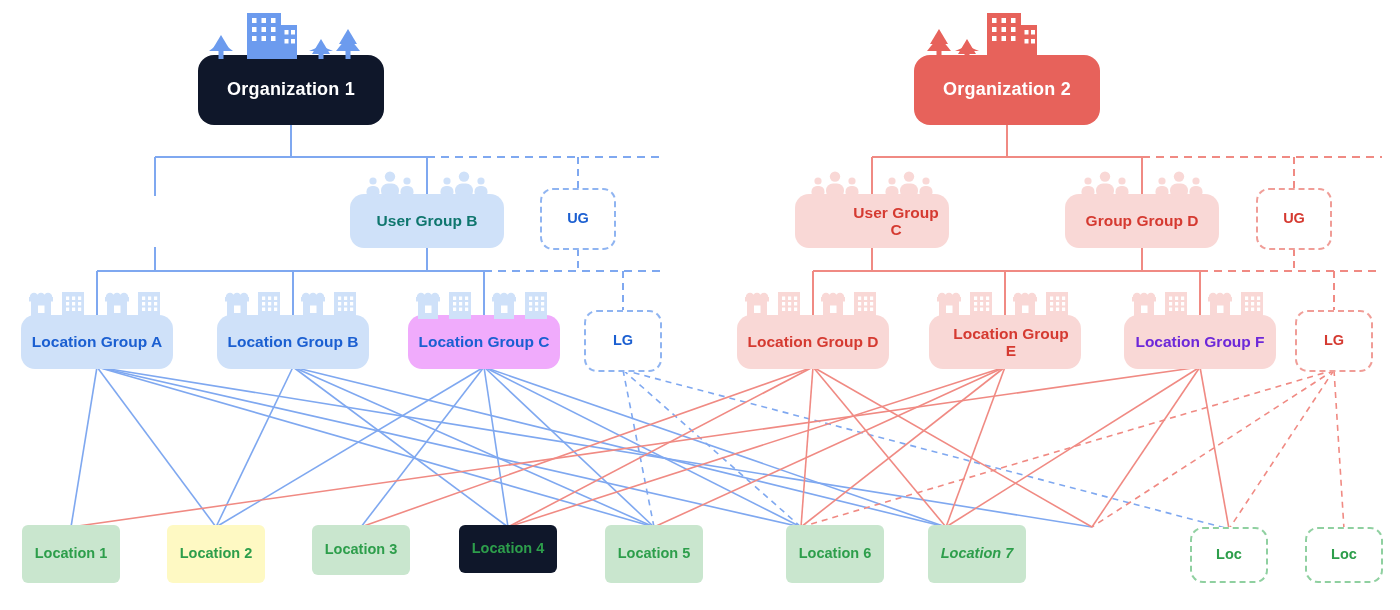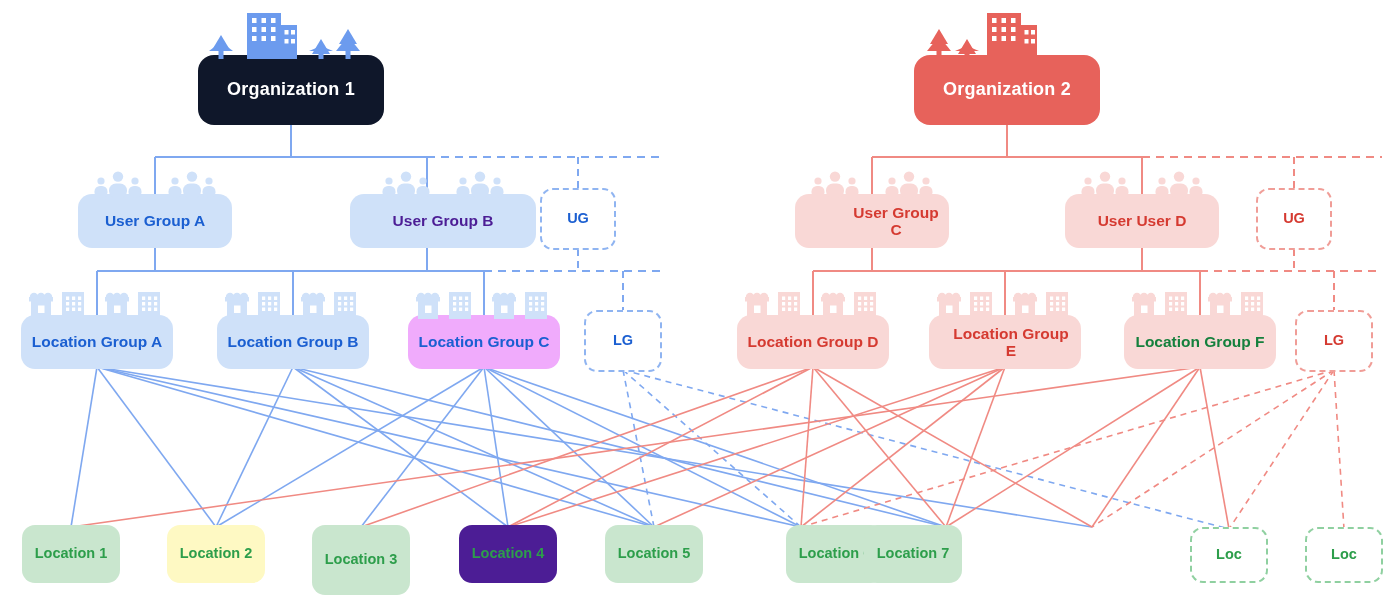--- a/index.html
+++ b/index.html
@@ -7,21 +7,21 @@
     position:relative;width:1400px;height:610px;background:#ffffff;overflow:hidden;
     font-family:"Liberation Sans", sans-serif;
   }
   #wires{position:absolute;left:0;top:0;z-index:1;}
   .node{
     position:absolute;z-index:2;display:flex;align-items:center;justify-content:center;
     font-weight:700;text-align:center;box-sizing:border-box;line-height:1.1;
   }
   .type-org{border-radius:16px;font-size:18px;letter-spacing:.2px;}
   .type-group{border-radius:14px;font-size:15.5px;}
-  .type-location{border-radius:13px;font-size:14.5px;}
+  .type-location{border-radius:6px;font-size:14.5px;}
   .type-placeholder{border-radius:13px;font-size:14.5px;background:#ffffff;border:2px dashed #999;}
   .node-icon{
     position:absolute;left:50%;transform:translateX(-50%);
     bottom:calc(100% - 4px);line-height:0;pointer-events:none;
   }
   .node-label{position:relative;padding:0 6px;}
 </style>
 </head>
 <body>
 
@@ -141,38 +141,21 @@
           <rect x="84.5" y="25" width="4.5" height="5" fill="#ffffff"></rect>
           <rect x="94" y="25" width="4.5" height="5" fill="#ffffff"></rect>
           <rect x="104" y="14" width="16" height="34" fill="#e7625b"></rect>
           <rect x="107.5" y="19" width="4" height="4.5" fill="#ffffff"></rect>
           <rect x="114" y="19" width="4" height="4.5" fill="#ffffff"></rect>
           <rect x="107.5" y="28" width="4" height="4.5" fill="#ffffff"></rect>
           <rect x="114" y="28" width="4" height="4.5" fill="#ffffff"></rect>
         </svg></span>
       <span class="node-label">Organization 2</span>
     </div>
-    <div class="node type-group" style="left: 78px; top: 194px; width: 154px; height: 54px; background: rgb(207, 225, 249); color: rgb(27, 95, 209);">
-      <span class="node-icon"><svg width="150" height="28" viewBox="0 0 150 28">
-          <circle cx="21" cy="11" r="3.6" fill="#cfe1f9"></circle>
-          <rect x="14.5" y="16" width="13" height="12" rx="5.5" fill="#cfe1f9"></rect>
-          <circle cx="38" cy="6.6" r="5.2" fill="#cfe1f9"></circle>
-          <rect x="29" y="13.5" width="18" height="14.5" rx="7" fill="#cfe1f9"></rect>
-          <circle cx="55" cy="11" r="3.6" fill="#cfe1f9"></circle>
-          <rect x="48.5" y="16" width="13" height="12" rx="5.5" fill="#cfe1f9"></rect>
-          <circle cx="95" cy="11" r="3.6" fill="#cfe1f9"></circle>
-          <rect x="88.5" y="16" width="13" height="12" rx="5.5" fill="#cfe1f9"></rect>
-          <circle cx="112" cy="6.6" r="5.2" fill="#cfe1f9"></circle>
-          <rect x="103" y="13.5" width="18" height="14.5" rx="7" fill="#cfe1f9"></rect>
-          <circle cx="129" cy="11" r="3.6" fill="#cfe1f9"></circle>
-          <rect x="122.5" y="16" width="13" height="12" rx="5.5" fill="#cfe1f9"></rect>
-        </svg></span>
-      <span class="node-label">User Group A</span>
-    </div>
-    <div class="node type-group" style="left: 350px; top: 194px; width: 186px; height: 54px; background: rgb(207, 225, 249); color: #4c1d95;">
+    <div class="node type-group" style="left: 350px; top: 194px; width: 154px; height: 54px; background: rgb(207, 225, 249); color: #0f766e;">
       <span class="node-icon"><svg width="150" height="28" viewBox="0 0 150 28">
           <circle cx="21" cy="11" r="3.6" fill="#cfe1f9"></circle>
           <rect x="14.5" y="16" width="13" height="12" rx="5.5" fill="#cfe1f9"></rect>
           <circle cx="38" cy="6.6" r="5.2" fill="#cfe1f9"></circle>
           <rect x="29" y="13.5" width="18" height="14.5" rx="7" fill="#cfe1f9"></rect>
           <circle cx="55" cy="11" r="3.6" fill="#cfe1f9"></circle>
           <rect x="48.5" y="16" width="13" height="12" rx="5.5" fill="#cfe1f9"></rect>
           <circle cx="95" cy="11" r="3.6" fill="#cfe1f9"></circle>
           <rect x="88.5" y="16" width="13" height="12" rx="5.5" fill="#cfe1f9"></rect>
           <circle cx="112" cy="6.6" r="5.2" fill="#cfe1f9"></circle>
@@ -210,21 +193,21 @@
           <rect x="29" y="13.5" width="18" height="14.5" rx="7" fill="#f9d8d6"></rect>
           <circle cx="55" cy="11" r="3.6" fill="#f9d8d6"></circle>
           <rect x="48.5" y="16" width="13" height="12" rx="5.5" fill="#f9d8d6"></rect>
           <circle cx="95" cy="11" r="3.6" fill="#f9d8d6"></circle>
           <rect x="88.5" y="16" width="13" height="12" rx="5.5" fill="#f9d8d6"></rect>
           <circle cx="112" cy="6.6" r="5.2" fill="#f9d8d6"></circle>
           <rect x="103" y="13.5" width="18" height="14.5" rx="7" fill="#f9d8d6"></rect>
           <circle cx="129" cy="11" r="3.6" fill="#f9d8d6"></circle>
           <rect x="122.5" y="16" width="13" height="12" rx="5.5" fill="#f9d8d6"></rect>
         </svg></span>
-      <span class="node-label">User User D</span>
+      <span class="node-label">Group Group D</span>
     </div>
     <div class="node type-placeholder" style="left: 1256px; top: 188px; width: 76px; height: 62px; border-color: rgb(240, 157, 151); color: rgb(213, 58, 49);">
       <span class="node-label">UG</span>
     </div>
     <div class="node type-group" style="left: 21px; top: 315px; width: 152px; height: 54px; background: rgb(207, 225, 249); color: rgb(27, 95, 209);">
       <span class="node-icon"><svg width="150" height="30" viewBox="0 0 150 30">
           <circle cx="12" cy="8" r="4.2" fill="#cfe1f9"></circle>
           <circle cx="19" cy="8" r="4.2" fill="#cfe1f9"></circle>
           <circle cx="26" cy="8" r="4.2" fill="#cfe1f9"></circle>
           <rect x="7" y="8" width="24" height="4.5" fill="#cfe1f9"></rect>
@@ -403,21 +386,21 @@
           <rect x="132" y="7.5" width="3.2" height="3.5" fill="#ffffff"></rect>
           <rect x="120" y="13" width="3.2" height="3.5" fill="#ffffff"></rect>
           <rect x="126" y="13" width="3.2" height="3.5" fill="#ffffff"></rect>
           <rect x="132" y="13" width="3.2" height="3.5" fill="#ffffff"></rect>
           <rect x="120" y="18.5" width="3.2" height="3.5" fill="#ffffff"></rect>
           <rect x="126" y="18.5" width="3.2" height="3.5" fill="#ffffff"></rect>
           <rect x="132" y="18.5" width="3.2" height="3.5" fill="#ffffff"></rect>
         </svg></span>
       <span class="node-label">Location Group E</span>
     </div>
-    <div class="node type-group" style="left: 1124px; top: 315px; width: 152px; height: 54px; background: rgb(249, 216, 214); color: #15803d;">
+    <div class="node type-group" style="left: 1124px; top: 315px; width: 152px; height: 54px; background: rgb(249, 216, 214); color: #6d28d9;">
       <span class="node-icon"><svg width="150" height="30" viewBox="0 0 150 30">
           <circle cx="12" cy="8" r="4.2" fill="#f9d8d6"></circle>
           <circle cx="19" cy="8" r="4.2" fill="#f9d8d6"></circle>
           <circle cx="26" cy="8" r="4.2" fill="#f9d8d6"></circle>
           <rect x="7" y="8" width="24" height="4.5" fill="#f9d8d6"></rect>
           <rect x="9" y="12" width="20" height="18" fill="#f9d8d6"></rect>
           <rect x="16" y="16.5" width="6.5" height="7.5" fill="#ffffff"></rect>
           <rect x="40" y="3" width="22" height="27" fill="#f9d8d6"></rect>
           <rect x="44" y="7.5" width="3.2" height="3.5" fill="#ffffff"></rect>
           <rect x="50" y="7.5" width="3.2" height="3.5" fill="#ffffff"></rect>
@@ -449,33 +432,33 @@
     </div>
     <div class="node type-placeholder" style="left: 1295px; top: 310px; width: 78px; height: 62px; border-color: rgb(240, 157, 151); color: rgb(213, 58, 49);">
       <span class="node-label">LG</span>
     </div>
     <div class="node type-location" style="left: 22px; top: 525px; width: 98px; height: 58px; background: rgb(201, 230, 206); color: rgb(45, 158, 75);">
       <span class="node-label">Location 1</span>
     </div>
     <div class="node type-location" style="left: 167px; top: 525px; width: 98px; height: 58px; background: #fef9c3; color: rgb(45, 158, 75);">
       <span class="node-label">Location 2</span>
     </div>
-    <div class="node type-location" style="left: 312px; top: 525px; width: 98px; height: 70px; background: rgb(201, 230, 206); color: rgb(45, 158, 75);">
+    <div class="node type-location" style="left: 312px; top: 525px; width: 98px; height: 50px; background: rgb(201, 230, 206); color: rgb(45, 158, 75);">
       <span class="node-label">Location 3</span>
     </div>
-    <div class="node type-location" style="left: 459px; top: 525px; width: 98px; height: 58px; background: #4c1d95; color: rgb(45, 158, 75);">
+    <div class="node type-location" style="left: 459px; top: 525px; width: 98px; height: 48px; background: #0f172a; color: rgb(45, 158, 75);">
       <span class="node-label">Location 4</span>
     </div>
     <div class="node type-location" style="left: 605px; top: 525px; width: 98px; height: 58px; background: rgb(201, 230, 206); color: rgb(45, 158, 75);">
       <span class="node-label">Location 5</span>
     </div>
     <div class="node type-location" style="left: 786px; top: 525px; width: 98px; height: 58px; background: rgb(201, 230, 206); color: rgb(45, 158, 75);">
       <span class="node-label">Location 6</span>
     </div>
-    <div class="node type-location" style="left: 864px; top: 525px; width: 98px; height: 58px; background: rgb(201, 230, 206); color: rgb(45, 158, 75);">
+    <div class="node type-location" style="left: 928px; top: 525px; width: 98px; height: 58px; background: rgb(201, 230, 206); color: rgb(45, 158, 75); font-style: italic;">
       <span class="node-label">Location 7</span>
     </div>
     <div class="node type-placeholder" style="left: 1190px; top: 527px; width: 78px; height: 56px; border-color: rgb(143, 208, 160); color: rgb(45, 158, 75);">
       <span class="node-label">Loc</span>
     </div>
     <div class="node type-placeholder" style="left: 1305px; top: 527px; width: 78px; height: 56px; border-color: rgb(143, 208, 160); color: rgb(45, 158, 75);">
       <span class="node-label">Loc</span>
     </div>
   </div>
 

